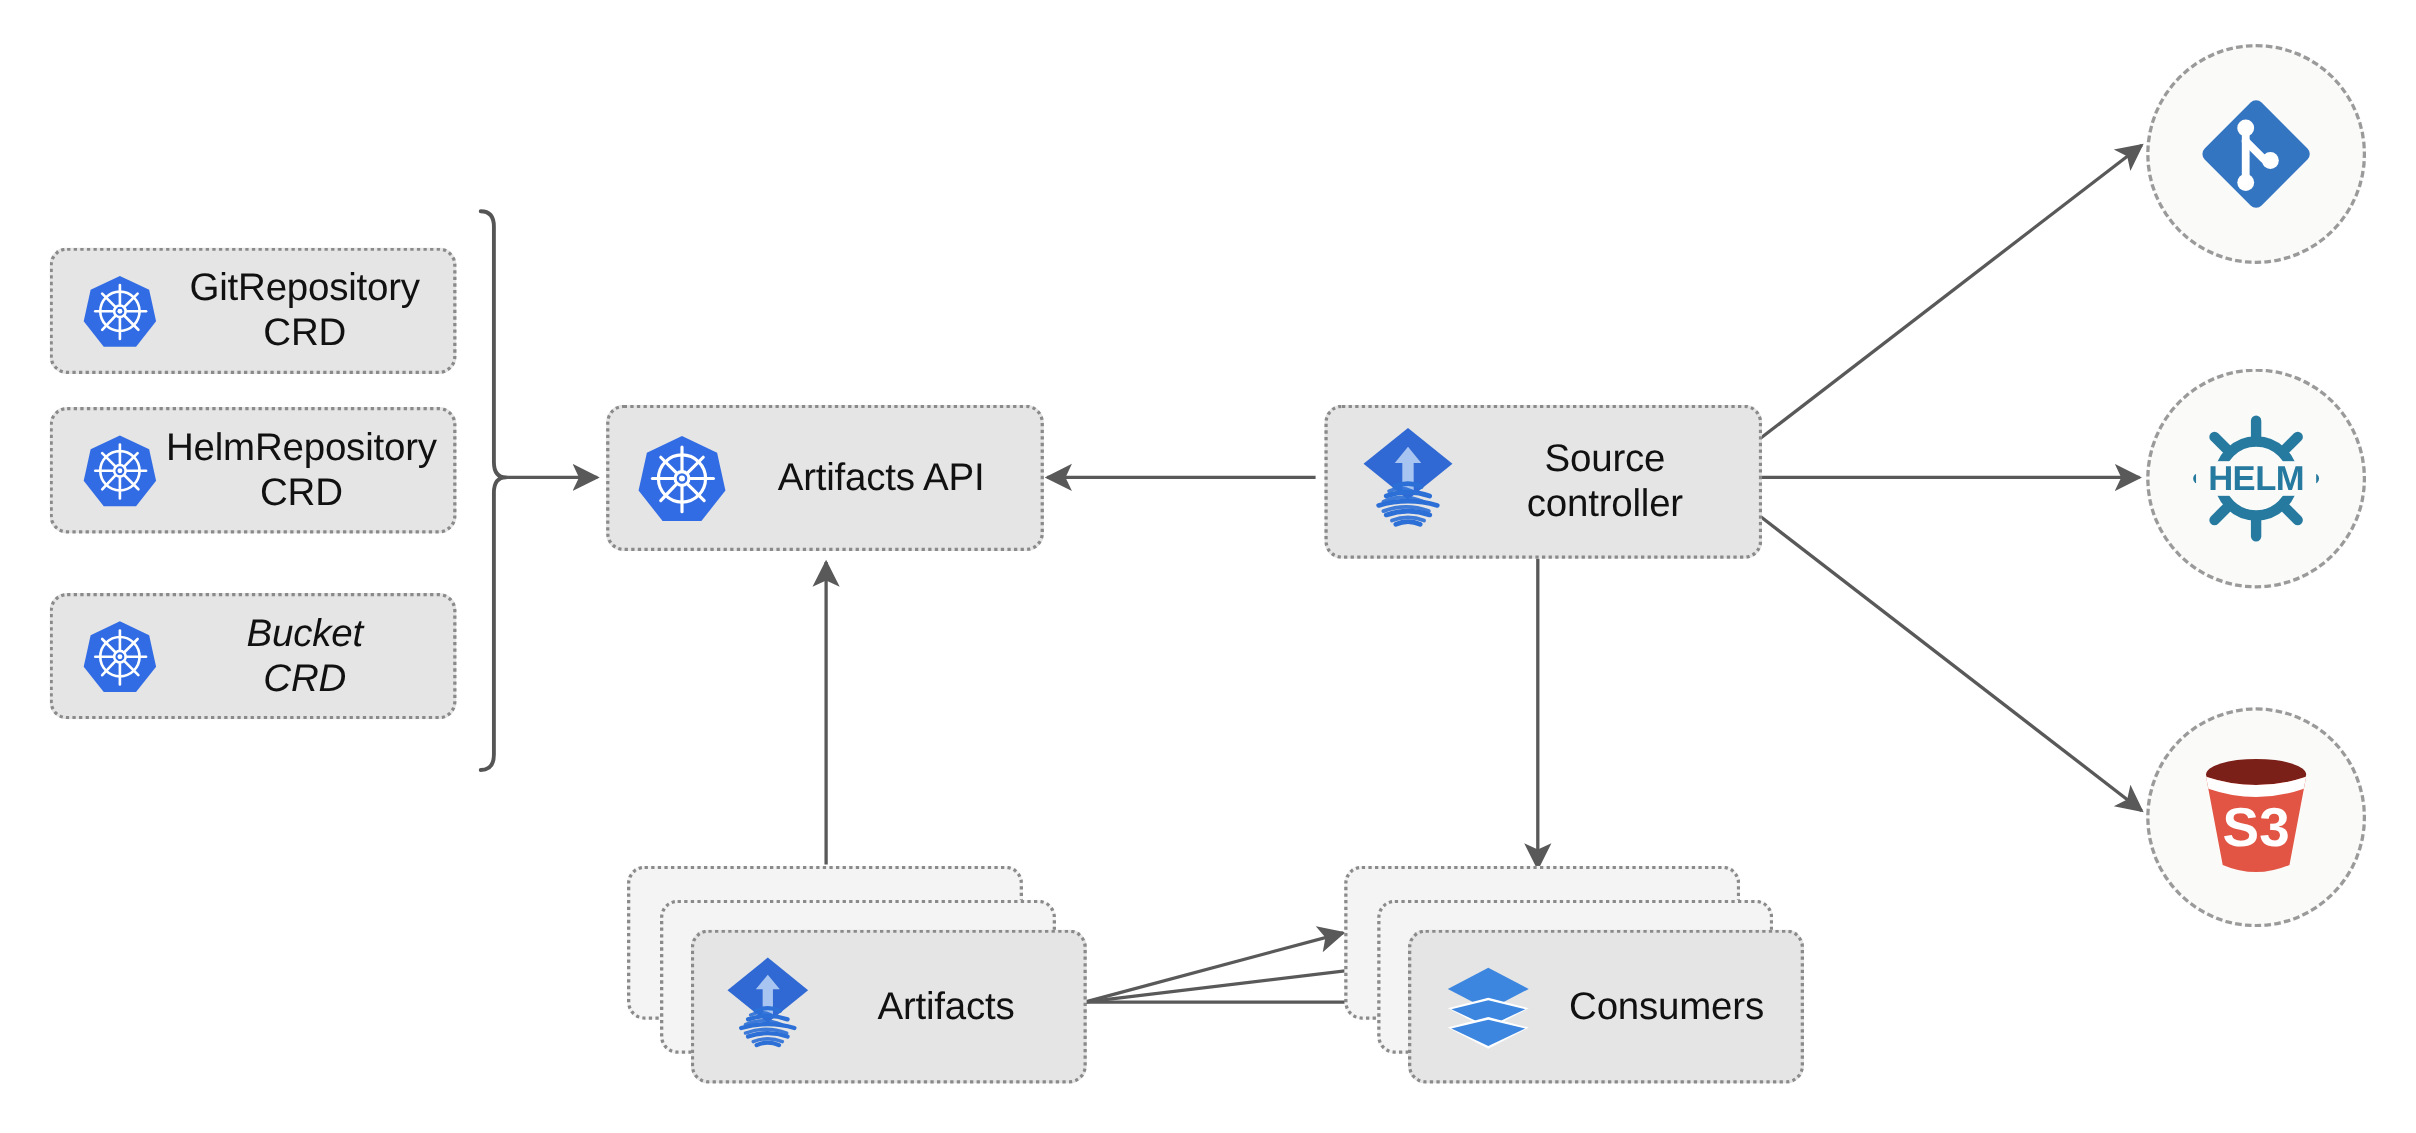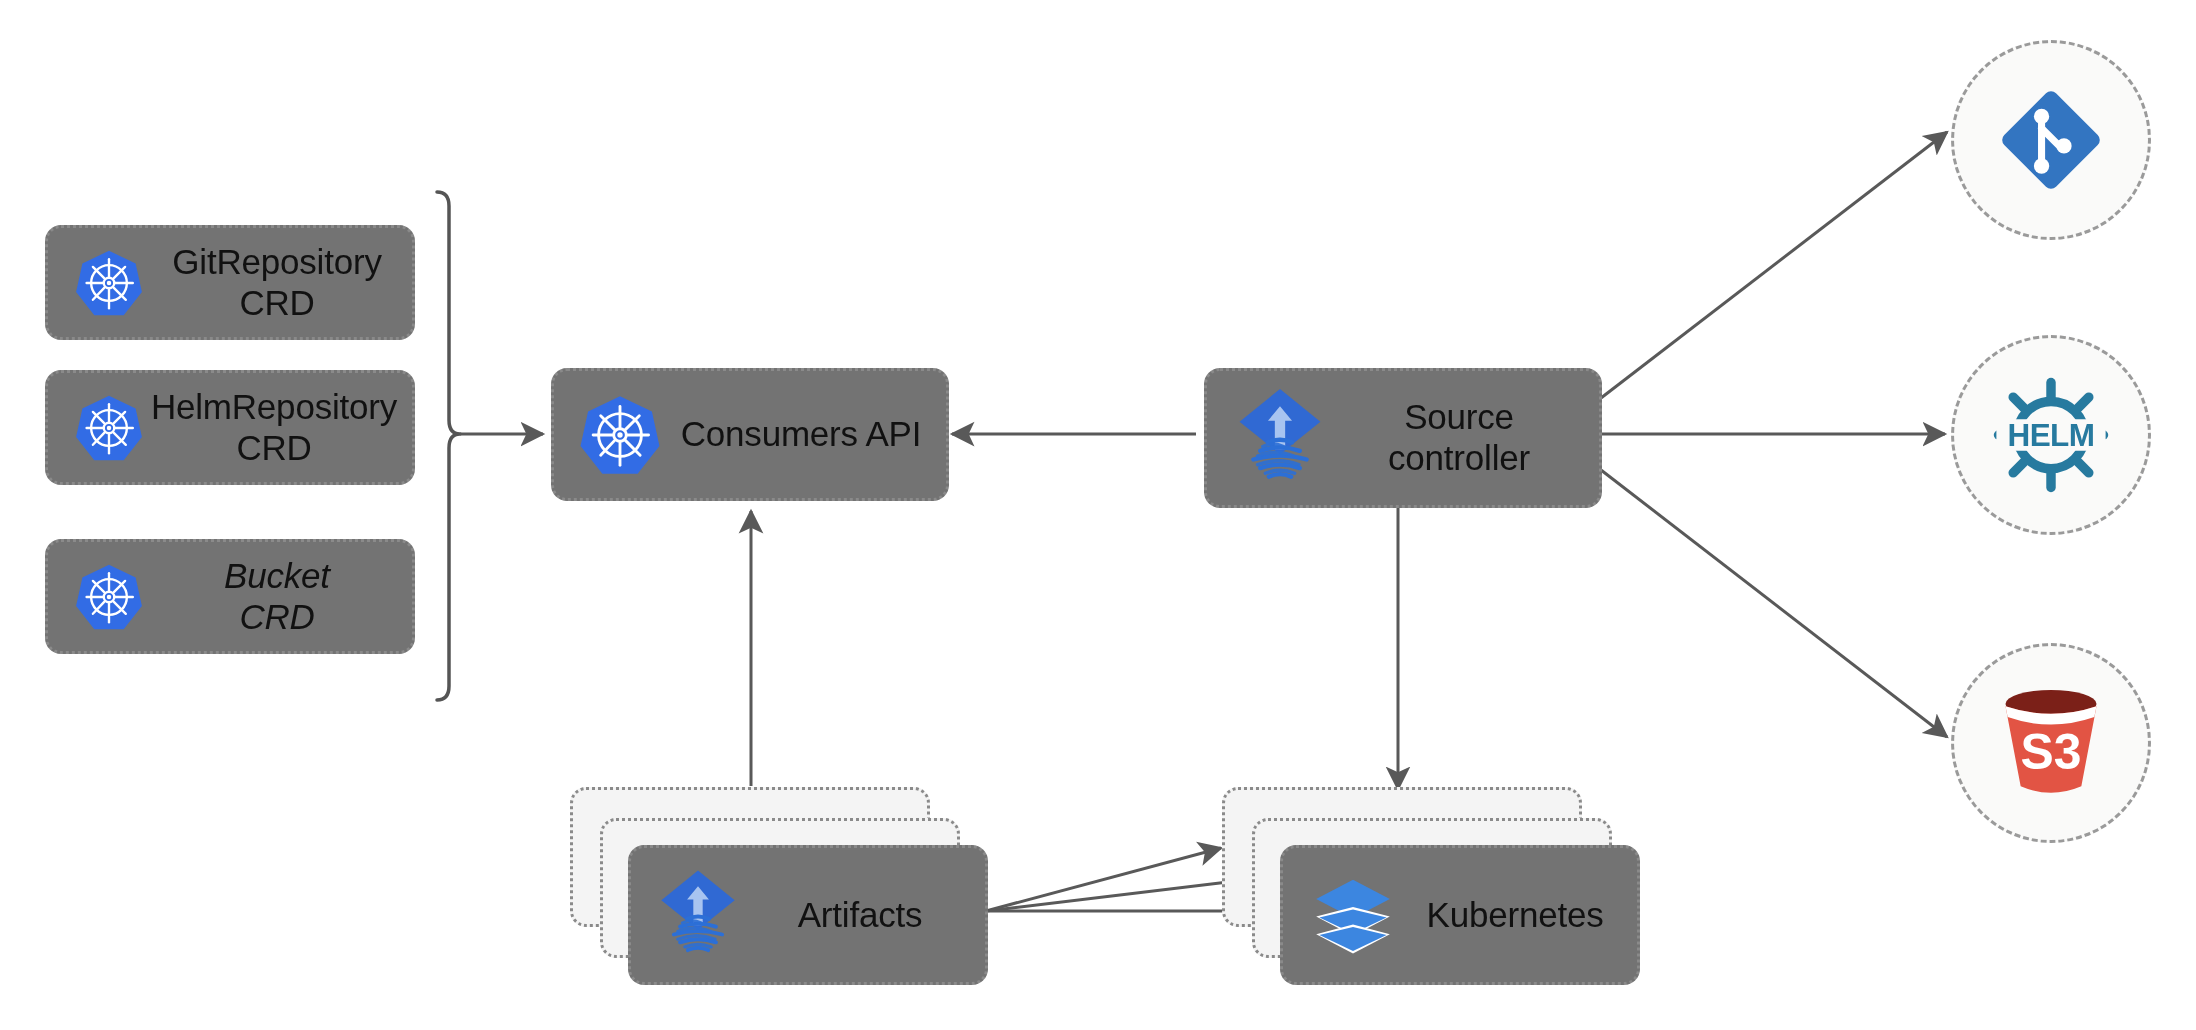--- a/index.html
+++ b/index.html
@@ -13,21 +13,21 @@
     position: relative;
     width: 2196px;
     height: 1030px;
     background: #ffffff;
     overflow: hidden;
   }
   
   .node {
     position: absolute;
     box-sizing: border-box;
-    background: #737373;
+    background: #e5e5e5;
     border: 3px dotted #8a8a8a;
     border-radius: 16px;
     display: flex;
     align-items: center;
     justify-content: flex-start;
   }
   .node.ghost {
     background: #f4f4f4;
   }
   .node-label {
@@ -224,21 +224,21 @@
     <span class="node-label">Bucket
 CRD</span>
   </div>
 
   <div class="node" style="left:551px; top:368px; width:398px; height:133px;">
     <span class="node-icon" style="width:84px;height:84px;margin-left:24px;margin-right:8px;">
       <svg width="84" height="84">
           <use href="#sym-kubernetes"></use>
         </svg>
     </span>
-    <span class="node-label">Consumers API</span>
+    <span class="node-label">Artifacts API</span>
   </div>
 
   <div class="node" style="left:1204px; top:368px; width:398px; height:140px;">
     <span class="node-icon" style="width:86px;height:102px;margin-left:30px;margin-right:10px;">
       <svg width="86" height="102">
           <use href="#sym-flux"></use>
         </svg>
     </span>
     <span class="node-label">Source
 controller</span>
@@ -256,21 +256,21 @@
   </div>
 
   <div class="node ghost" style="left:1222px; top:787px; width:360px; height:140px; z-index:1;"></div>
   <div class="node ghost" style="left:1252px; top:818px; width:360px; height:140px; z-index:2;"></div>
   <div class="node" style="left:1280px; top:845px; width:360px; height:140px; z-index:3;">
     <span class="node-icon" style="width:80px;height:80px;margin-left:30px;margin-right:14px;">
       <svg width="80" height="80">
           <use href="#sym-layers"></use>
         </svg>
     </span>
-    <span class="node-label">Kubernetes</span>
+    <span class="node-label">Consumers</span>
   </div>
 
   <div class="circle" style="left:1951px; top:40px; width:200px; height:200px;">
     <span class="node-icon" style="width:118px;height:118px;">
       <svg width="118" height="118">
           <use href="#sym-git"></use>
         </svg>
     </span>
   </div>
 

